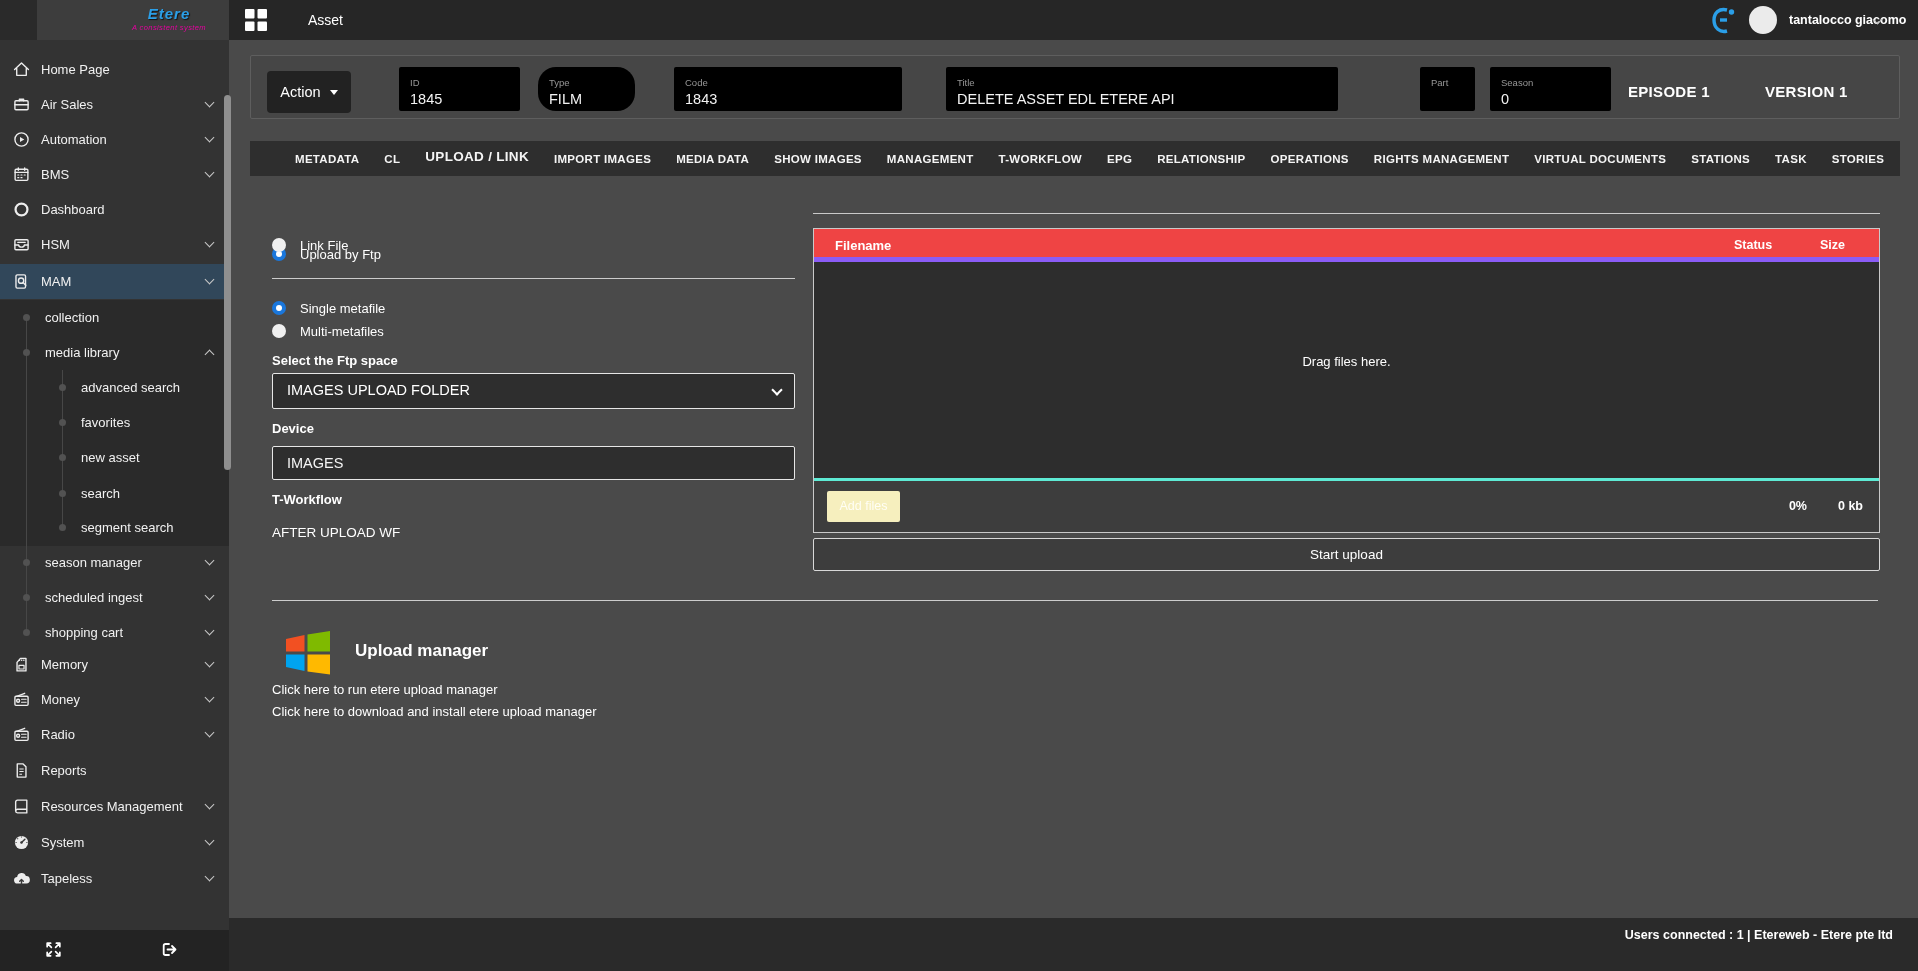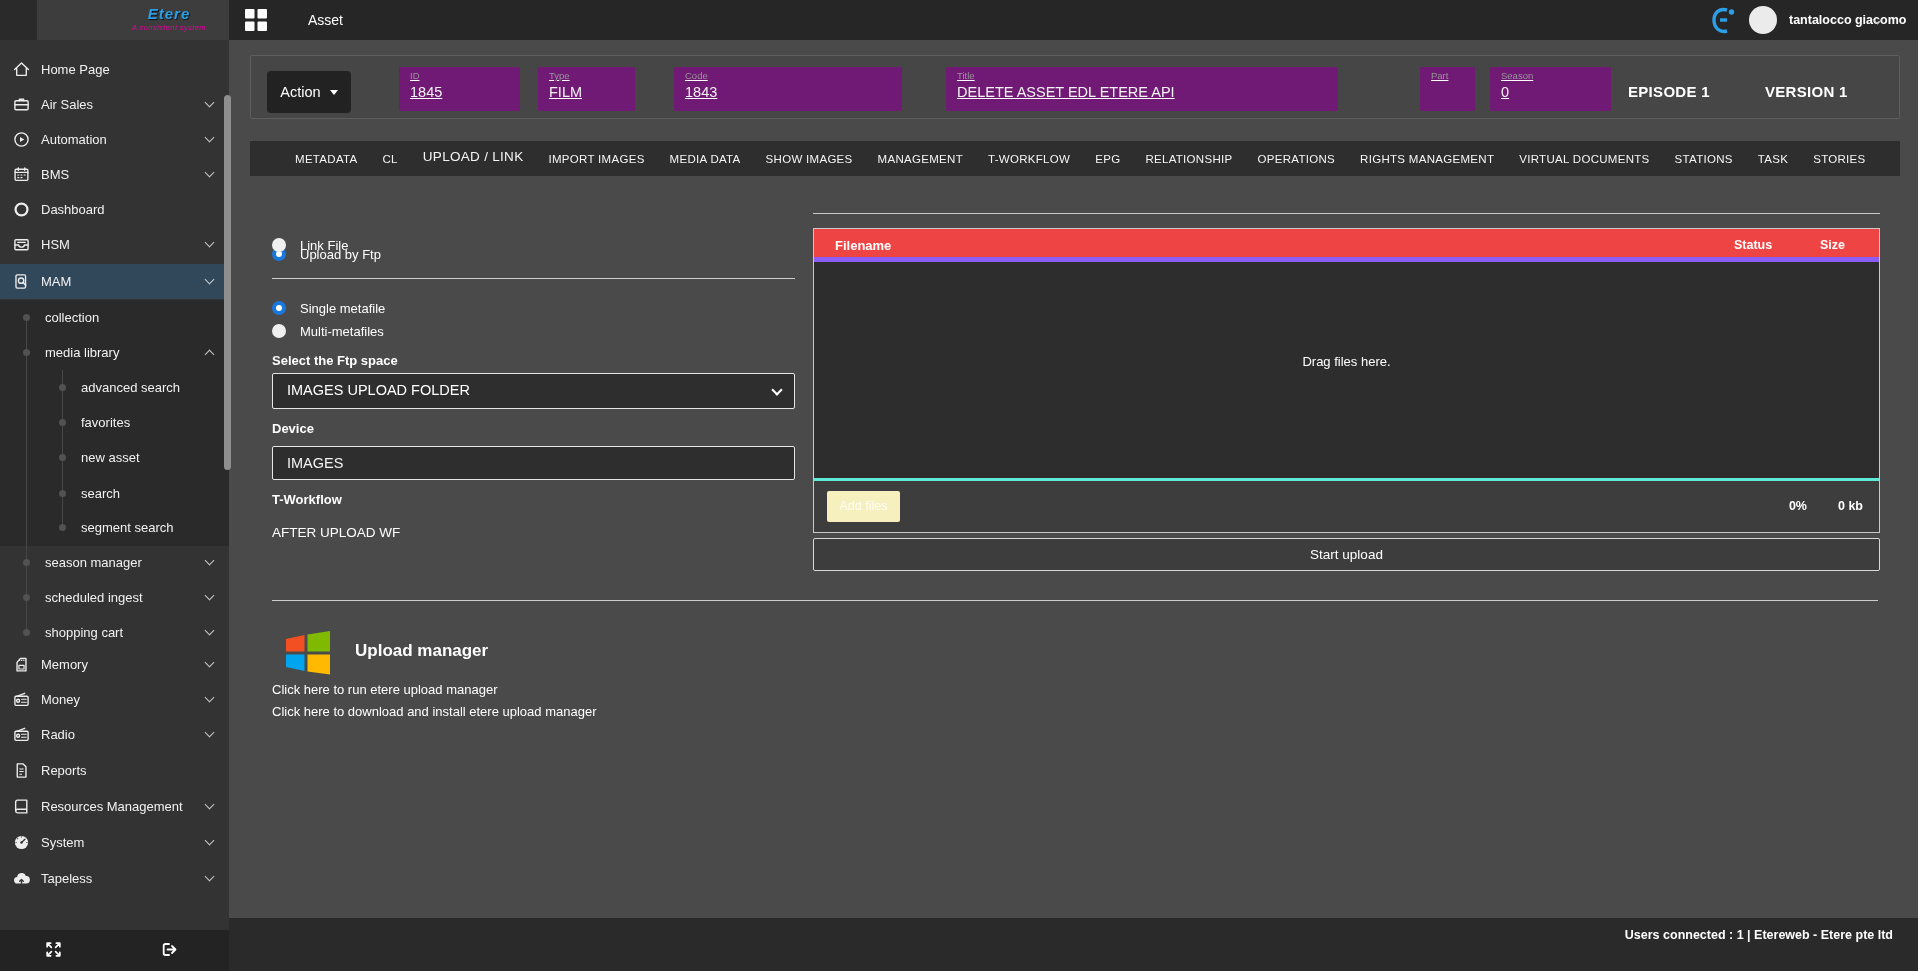--- a/index.html
+++ b/index.html
@@ -39,29 +39,29 @@
   .scroll-thumb { position:absolute; left:224px; top:95px; width:7px; height:375px; background:#8f8f8f; border-radius:4px; z-index:10; cursor:pointer; }
   .sidebar-footer { position:absolute; left:0; top:930px; width:229px; height:41px; background:#232323; }
   .sf-btn { position:absolute; top:10px; cursor:pointer; }
   .sf-expand { left:44px; }
   .sf-logout { left:160px; }
   
   .main { position:absolute; left:229px; top:40px; width:1689px; height:878px; background:#4a4a4a; }
   .header-card { position:absolute; left:21px; top:15px; width:1650px; height:64px; background:#464646; border:1px solid #5e5e5e; border-radius:2px; }
   .action-btn { position:absolute; left:38px; top:31px; width:84px; height:42px; background:#222; border-radius:4px; display:flex; align-items:center; justify-content:center; gap:9px; font-size:14.5px; cursor:pointer; }
   .caret { width:0; height:0; border-left:4.5px solid transparent; border-right:4.5px solid transparent; border-top:5.5px solid #fff; }
-  .fld { position:absolute; top:27px; height:44px; background:#701a75; border-radius:2px; padding:3px 11px;text-decoration:underline; }
+  .fld { position:absolute; top:27px; height:44px; background:#000000; border-radius:2px; padding:10px 11px; }
   .flabel { font-size:9.5px; color:#979797; line-height:12px; }
   .fvalue { font-size:14.5px; color:#f3f3f3; line-height:20px; white-space:nowrap; }
-  .f-id{left:170px;width:121px;} .f-type{left:309px;width:97px;} .f-code{left:445px;width:228px;}
+  .f-id{left:170px;width:121px;} .f-type{left:309px;width:97px;border-radius:18px;} .f-code{left:445px;width:228px;}
   .f-title{left:717px;width:392px;} .f-part{left:1191px;width:55px;} .f-season{left:1261px;width:121px;}
   .ep { position:absolute; top:43px; font-size:15px; font-weight:600; letter-spacing:.3px; }
   .ep1{left:1399px;} .ep2{left:1536px;}
   .tabbar { position:absolute; left:21px; top:101px; width:1650px; height:35px; background:#2e2e2e; display:flex; align-items:center; padding-left:45px; gap:25px; }
-  .tab { font-size:11.5px; font-weight:normal; letter-spacing:.3px; color:#f5f5f5; white-space:nowrap; cursor:pointer; }
+  .tab { font-size:11.5px; font-weight:bold; letter-spacing:.3px; color:#f5f5f5; white-space:nowrap; cursor:pointer; }
   .tab.active { font-size:13.5px; position:relative; top:-2px; }
   
   .radio-row { position:absolute; left:43px; display:flex; align-items:center; height:18px; cursor:pointer; }
   .rb { width:14px; height:14px; border-radius:50%; background:#f0f0f0; margin-right:14px; flex:none; }
   .rb.sel { background:#1a77dc; position:relative; }
   .rb.sel::after { content:""; position:absolute; left:4px; top:4px; width:6px; height:6px; border-radius:50%; background:#fff; }
   .radio-label { font-size:13px; }
   .r1a{top:172px;margin-top:33px;} .r1b{top:196px;} .r2a{top:259px;} .r2b{top:282px;}
   .hr1 { position:absolute; left:43px; top:238px; width:523px; border-top:1px solid #ccc; }
   .form-label { position:absolute; left:43px; font-size:13px; font-weight:bold; }

